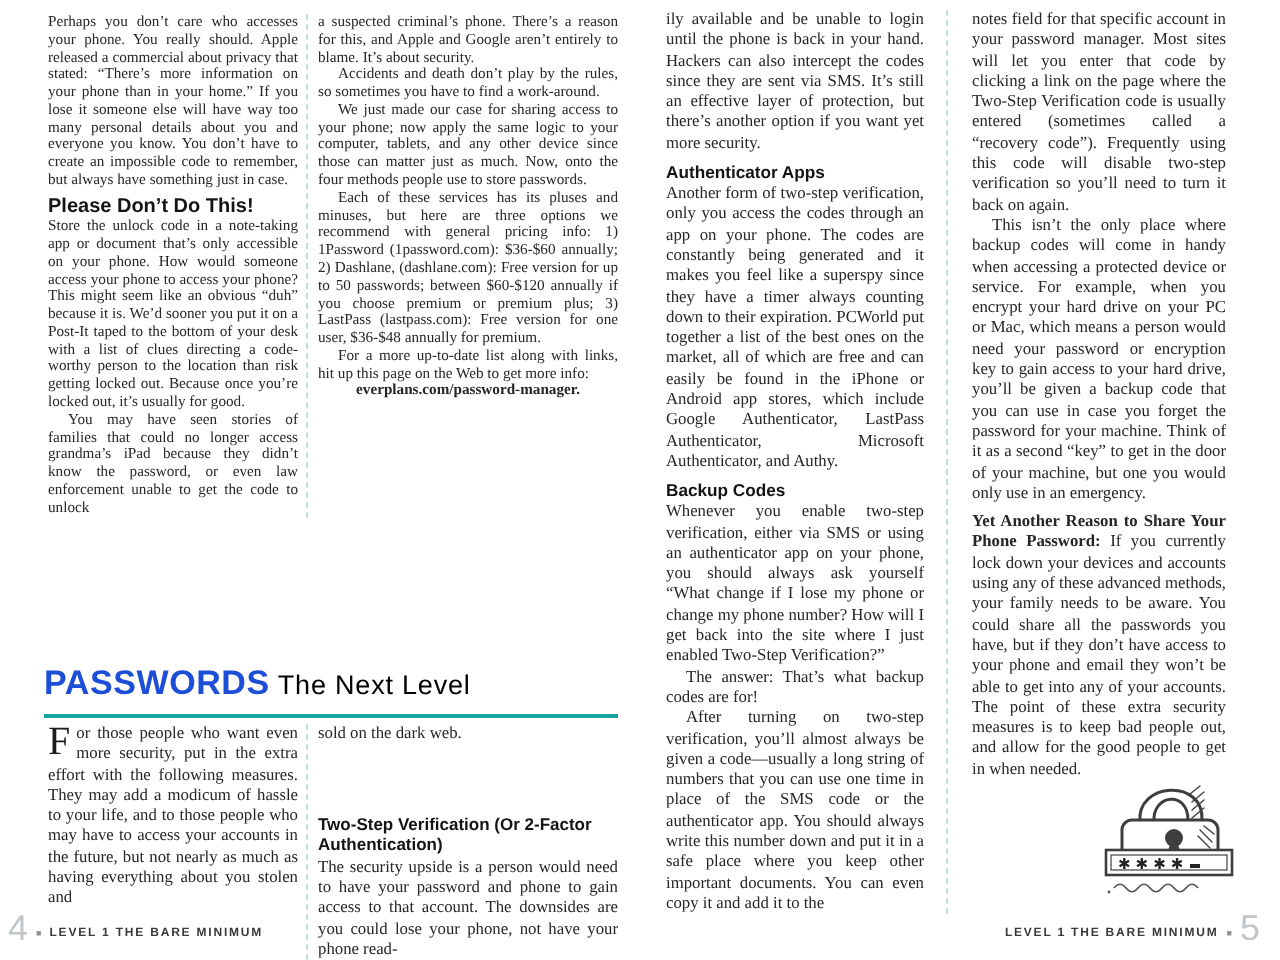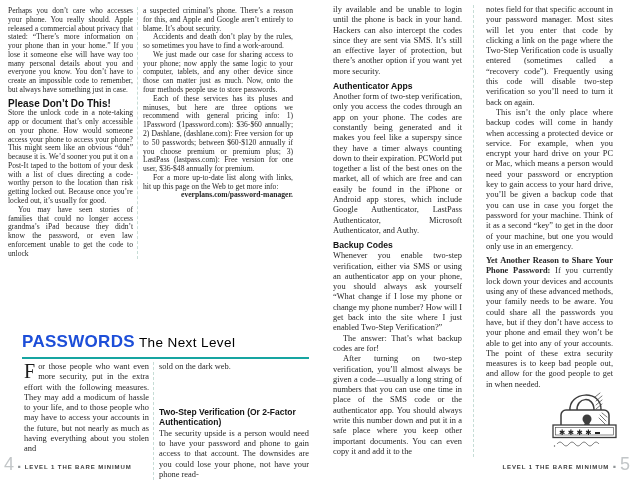--- a/index.html
+++ b/index.html
@@ -14,27 +14,27 @@
   
   p{margin:0;text-align:justify;}
   .ind{text-indent:10px;}
   .subhead{
     font-family:"Liberation Sans", sans-serif;font-weight:bold;color:#141414;
     margin:4px 0 1px 0;text-align:left;
   }
 
   
   .top-row{
-    position:absolute;top:7px;left:8px;display:flex;
+    position:absolute;top:7px;left:24px;display:flex;
     font-size:7.6px;line-height:8.78px;
   }
   .top-row .subhead{font-size:10px;line-height:9.4px;}
   .colA{width:125px;padding-right:4px;border-right:1px dashed #c6ddd6;}
   .colB{width:150px;padding-left:5px;}
-  .linkline{font-weight:bold;text-align:right;}
+  .linkline{font-weight:bold;text-align:center;}
 
   
   .sec-head{
     position:absolute;top:332px;left:22px;width:287px;
     border-bottom:2px solid #17a5a1;padding-bottom:5px;
     font-family:"Liberation Sans", sans-serif;white-space:nowrap;
   }
   .sec-head .t1{font-weight:bold;font-size:17px;color:#1d4ed8;letter-spacing:.3px;}
   .sec-head .t2{font-weight:normal;font-size:13.5px;color:#000000;letter-spacing:.4px;margin-left:4px;}
 

